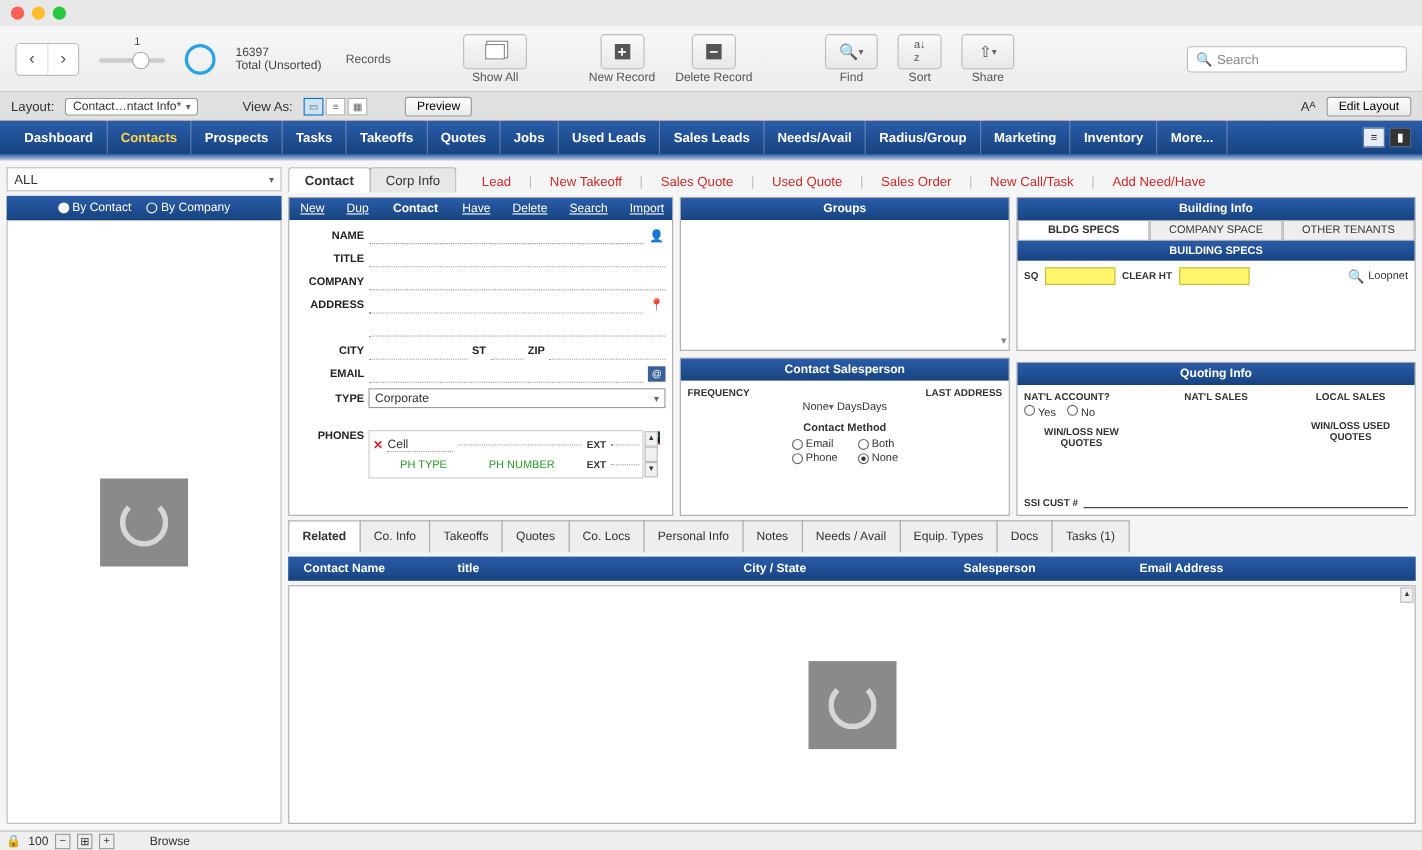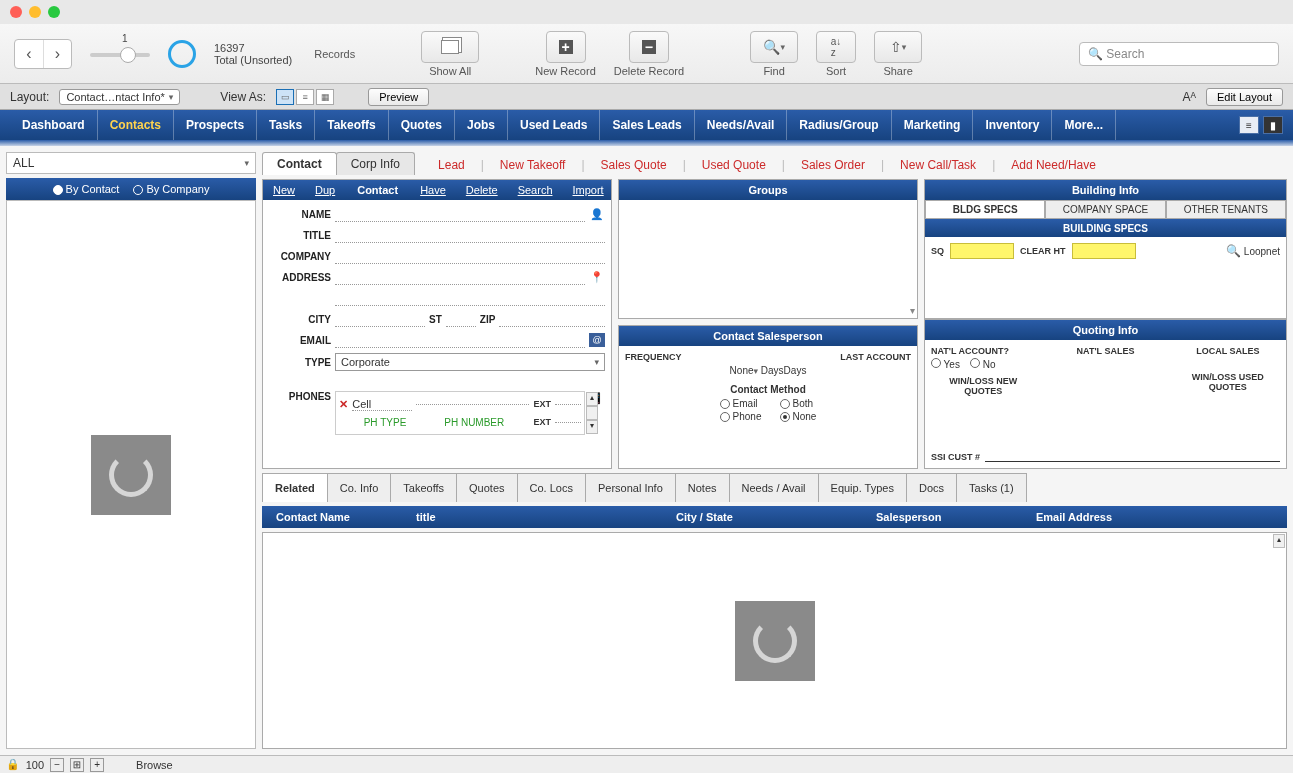--- a/index.html
+++ b/index.html
@@ -382,21 +382,21 @@
               <span class="chev">▾</span>
             </div>
         </div>
         <div class="panel prefs-panel" style="flex:1;">
           <div class="p-head center">
               <span>Contact Salesperson</span>
             </div>
           <div class="prefs-body">
             <div class="prefs-row1">
               <span class="lab">FREQUENCY</span>
-              <span class="lab">LAST ACCOUNT</span>
+              <span class="lab">LAST ADDRESS</span>
             </div>
             <div class="prefs-row2">
               <span><span>None</span><span class="small-chev">▾</span> <span>Days</span></span>
               <span>Days</span>
             </div>
             <div class="cm-title">Contact Method</div>
             <div class="cm-grid">
               <div class="cm-col">
                 <label>
                     <span class="rad"></span>
@@ -415,21 +415,21 @@
                 <label>
                     <span class="rad on"></span>
                     <span>None</span>
                   </label>
               </div>
             </div>
           </div>
         </div>
       </div>
 
-      <div style="display:flex;flex-direction:column;gap:0;flex:1;">
+      <div style="display:flex;flex-direction:column;gap:10px;flex:1;">
         <div class="panel bldg-panel" style="flex:0 0 140px;">
           <div class="p-head center">
               <span>Building Info</span>
             </div>
           <div class="bldg-tabs">
             <div class="active">BLDG SPECS</div>
             <div>COMPANY SPACE</div>
             <div>OTHER TENANTS</div>
           </div>
           <div class="bldg-sub">BUILDING SPECS</div>

